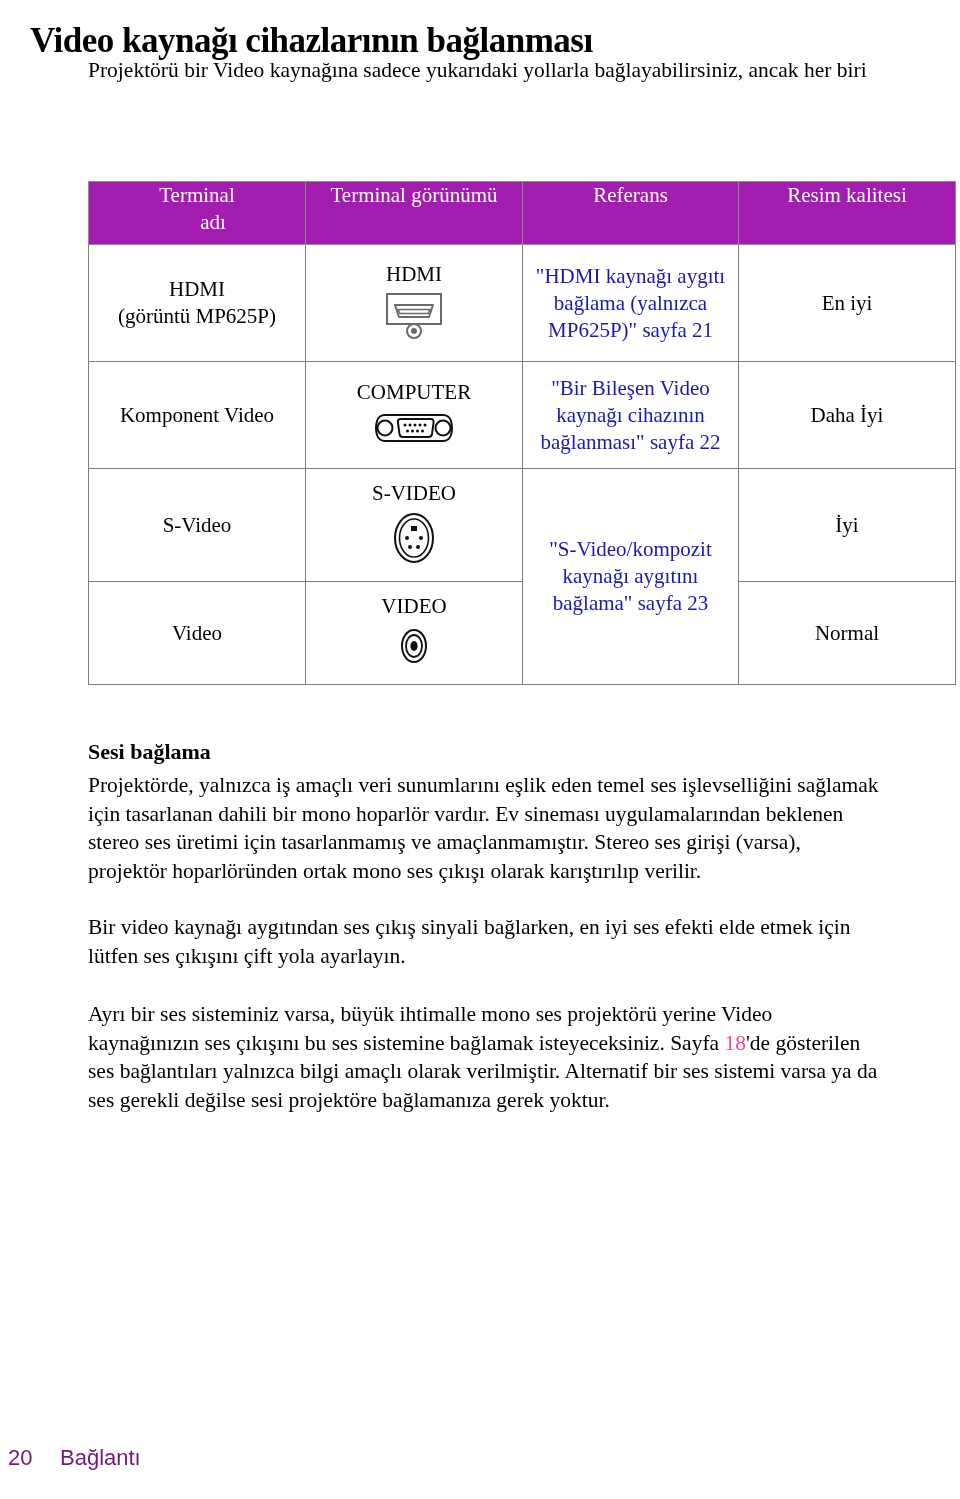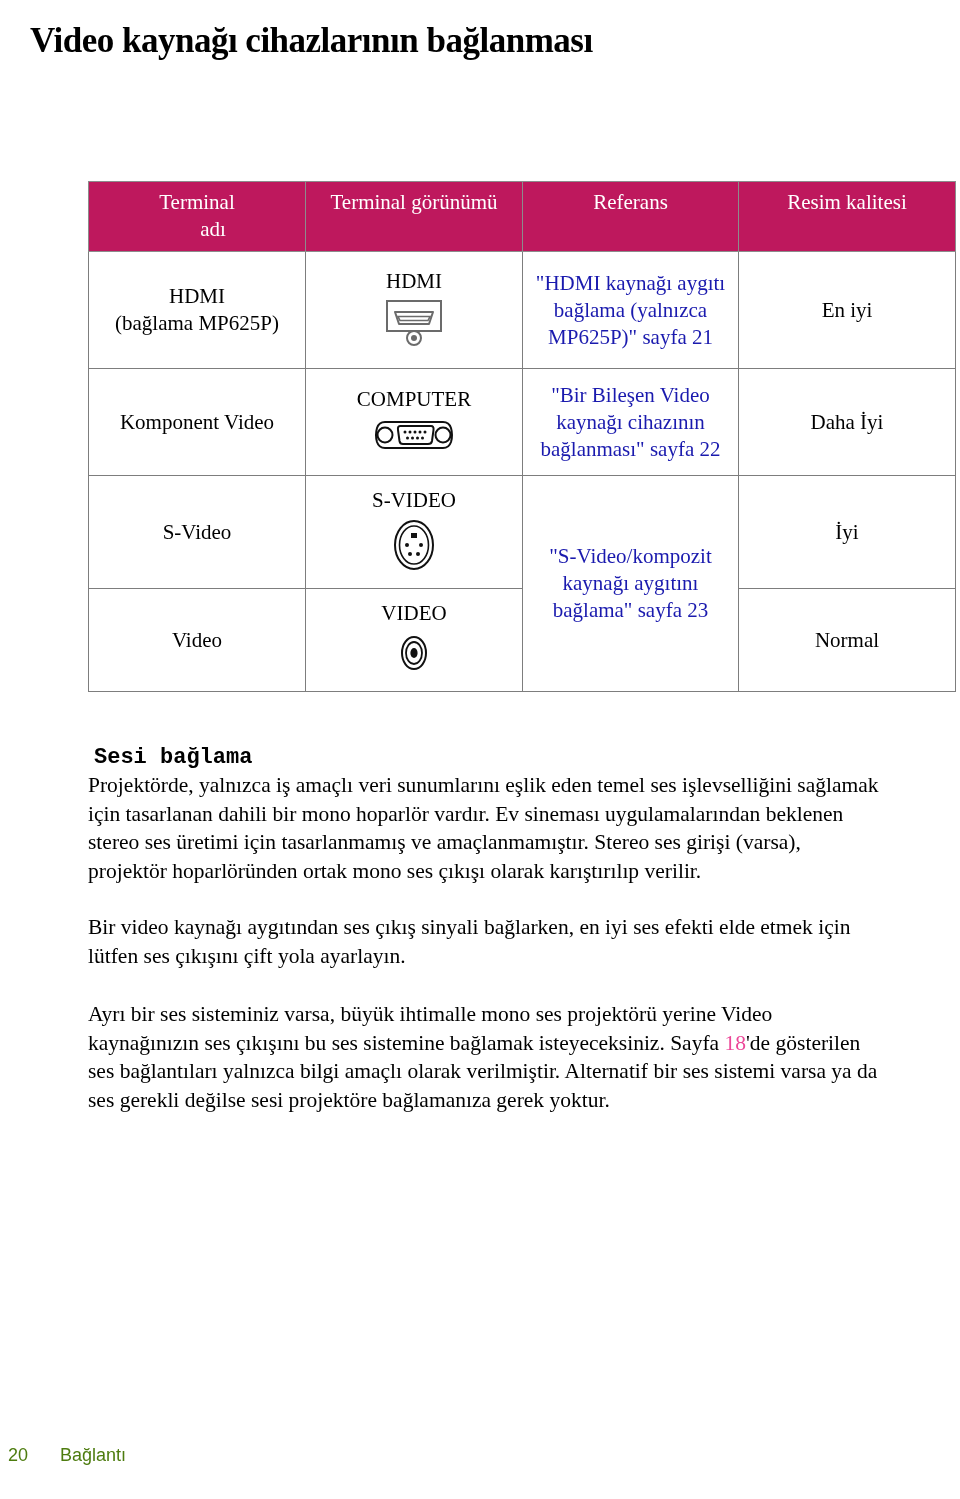--- a/index.html
+++ b/index.html
@@ -54,28 +54,27 @@
   #terminal-table col.c4 { width: 217px; }
 
   #terminal-table th,
   #terminal-table td {
     border: 1px solid #7d7d7d;
     padding: 0;
     vertical-align: middle;
     text-align: center;
   }
   #terminal-table thead th {
-    background: #be185d;
+    background: #a21caf;
     color: #ffffff;
     font-weight: normal;
     font-size: 21px;
     line-height: 27px;
     height: 62px;
     vertical-align: top;
-    padding-top: 7px;
     border-color: #8c8c8c;
   }
   #terminal-table thead th .hdr-l2 { display: block; margin-left: 32px; }
 
   #terminal-table tbody td {
     font-size: 21px;
     line-height: 27px;
   }
   .row-hdmi td      { height: 116px; }
   .row-component td { height: 106px; margin-top: 32px; }
@@ -103,50 +102,50 @@
     position: absolute;
     left: 88px;
     width: 876px;
     font-size: 21.5px;
     line-height: 28.5px;
   }
   .section .ln { display: block; white-space: nowrap; }
   h2.sub-head {
     position: absolute;
     left: 88px;
-    margin: 6px;
+    margin: 0;
     font-size: 22px;
     font-weight: bold;
     line-height: 28px;
-    font-family: Liberation Mono, monospace;
   }
   #sub-head-audio { top: 738px; }
   #para-1 { top: 771px; }
   #para-2 { top: 913px; }
   #para-3 { top: 1000px; }
 
   .ref-link { color: #ec4899; }
 
   
   #footer {
     position: absolute;
     left: 8px;
     top: 1445px;
     font-family: "Liberation Sans", "DejaVu Sans", sans-serif;
-    font-size: 18px;
-    color: #4d7c0f;
+    font-size: 22px;
+    color: #701a75;
   }
   #footer .pg { display: inline-block; min-width: 52px; }
 </style>
 </head>
 <body>
 
 <h1 id="page-title">Video kaynağı cihazlarının bağlanması</h1>
 
 <div id="intro">
+  <span class="ln">Projektörü bir Video kaynağına sadece yukarıdaki yollarla bağlayabilirsiniz, ancak her biri</span>
 </div>
 
 <table id="terminal-table">
   <colgroup>
     <col class="c1">
       <col class="c2">
       <col class="c3">
       <col class="c4">
   </colgroup>
   <thead>
@@ -164,21 +163,21 @@
       <th>
         <span>Resim kalitesi</span>
       </th>
     </tr>
   </thead>
   <tbody>
 
     <tr class="row-hdmi">
       <td class="name-cell">
         <span>HDMI</span><br>
-        <span>(bağlama MP625P)</span>
+        <span>(görüntü MP625P)</span>
       </td>
       <td class="view-cell">
         <span class="view-label">HDMI</span>
         <span class="view-icon">
           <svg width="62" height="46" viewBox="0 0 62 46" aria-hidden="true">
             <rect x="4" y="1" width="54" height="30" fill="#ffffff" stroke="#6b6b6b" stroke-width="2"></rect>
             <path d="M12 12 L50 12 L46 24 L16 24 Z" fill="#ffffff" stroke="#6b6b6b" stroke-width="2" stroke-linejoin="round"></path>
             <path d="M15 16.5 L47 16.5 L45 20.5 L17 20.5 Z" fill="#ffffff" stroke="#6b6b6b" stroke-width="1.6"></path>
             <circle cx="31" cy="38" r="7" fill="#ffffff" stroke="#6b6b6b" stroke-width="2"></circle>
             <circle cx="31" cy="38" r="3" fill="#6b6b6b"></circle>

